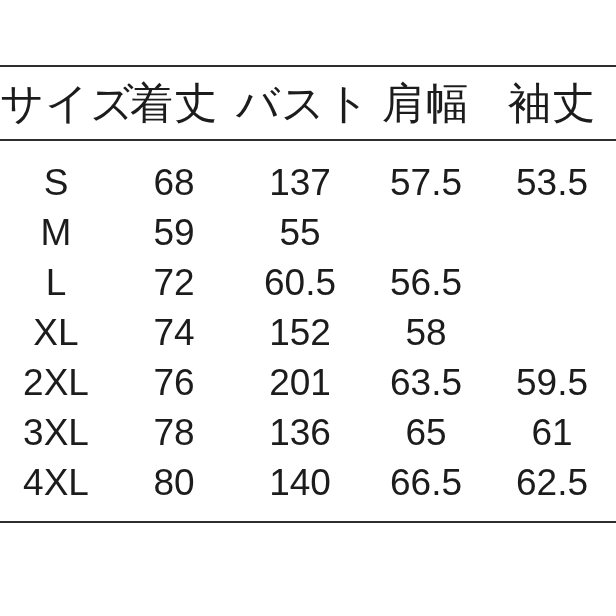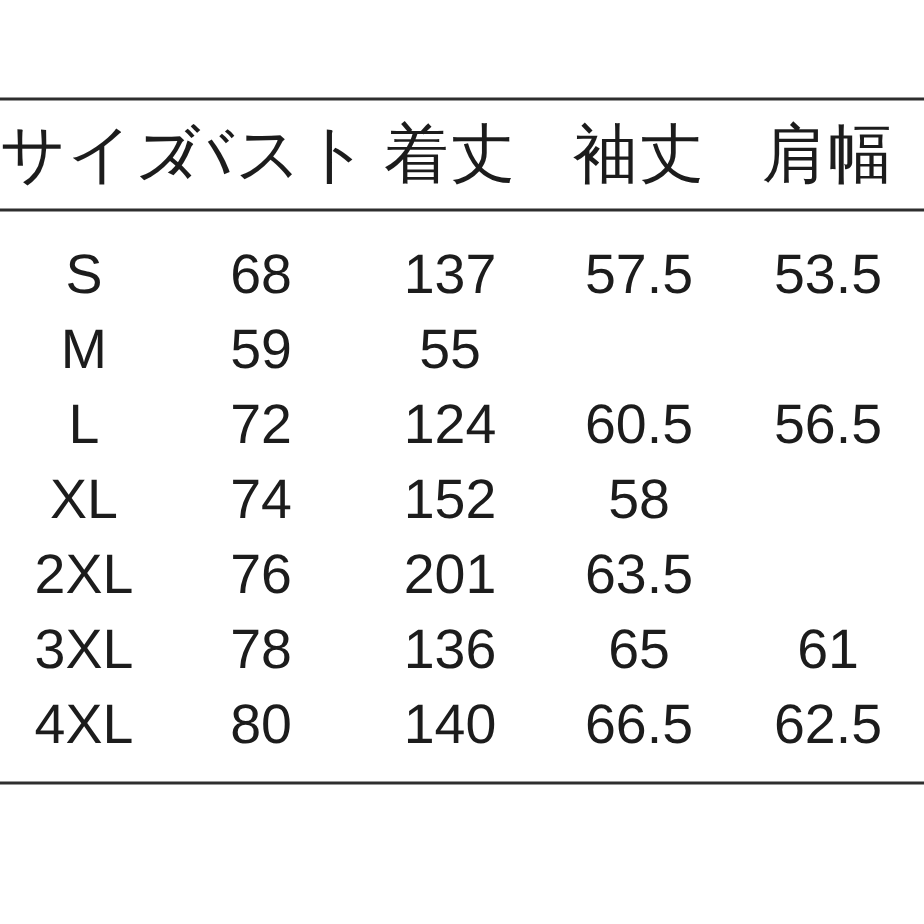--- a/index.html
+++ b/index.html
@@ -63,59 +63,59 @@
   }
 </style>
 </head>
 <body>
 
 <div class="canvas">
   <div class="rule rule-top"></div>
 
   <div class="grid-row header-row" id="header-row">
       <span class="header-cell">サイズ</span>
+      <span class="header-cell">着丈</span>
       <span class="header-cell">バスト</span>
-      <span class="header-cell">着丈</span>
+      <span class="header-cell">肩幅</span>
       <span class="header-cell">袖丈</span>
-      <span class="header-cell">肩幅</span>
     </div>
 
   <div class="rule rule-mid"></div>
 
   <div class="rows" id="rows">
       <div class="grid-row data-row">
         <span class="cell">S</span>
         <span class="cell">68</span>
         <span class="cell">137</span>
         <span class="cell">57.5</span>
         <span class="cell">53.5</span>
       </div>
       <div class="grid-row data-row">
         <span class="cell">M</span>
         <span class="cell">59</span>
         <span class="cell">55</span>
       </div>
       <div class="grid-row data-row">
         <span class="cell">L</span>
         <span class="cell">72</span>
-        <span class="cell">124</span>
         <span class="cell">60.5</span>
         <span class="cell">56.5</span>
       </div>
       <div class="grid-row data-row">
         <span class="cell">XL</span>
         <span class="cell">74</span>
         <span class="cell">152</span>
         <span class="cell">58</span>
       </div>
       <div class="grid-row data-row">
         <span class="cell">2XL</span>
         <span class="cell">76</span>
         <span class="cell">201</span>
         <span class="cell">63.5</span>
+        <span class="cell">59.5</span>
       </div>
       <div class="grid-row data-row">
         <span class="cell">3XL</span>
         <span class="cell">78</span>
         <span class="cell">136</span>
         <span class="cell">65</span>
         <span class="cell">61</span>
       </div>
       <div class="grid-row data-row">
         <span class="cell">4XL</span>

